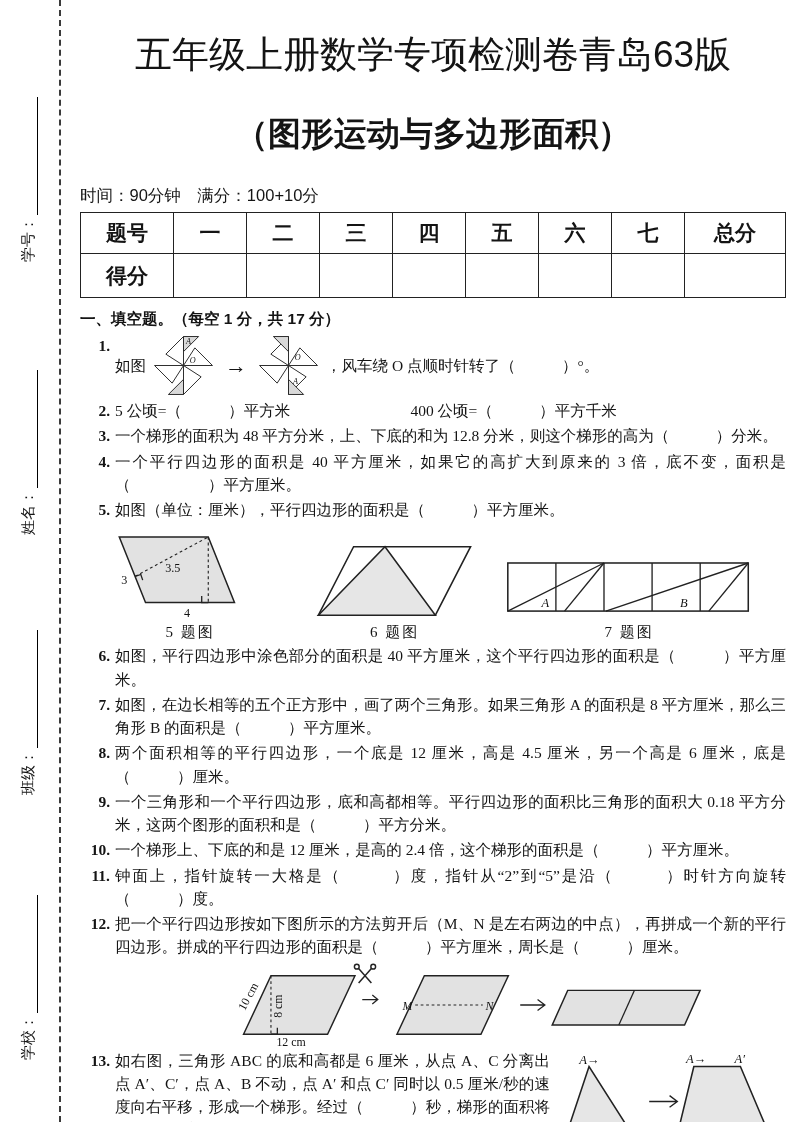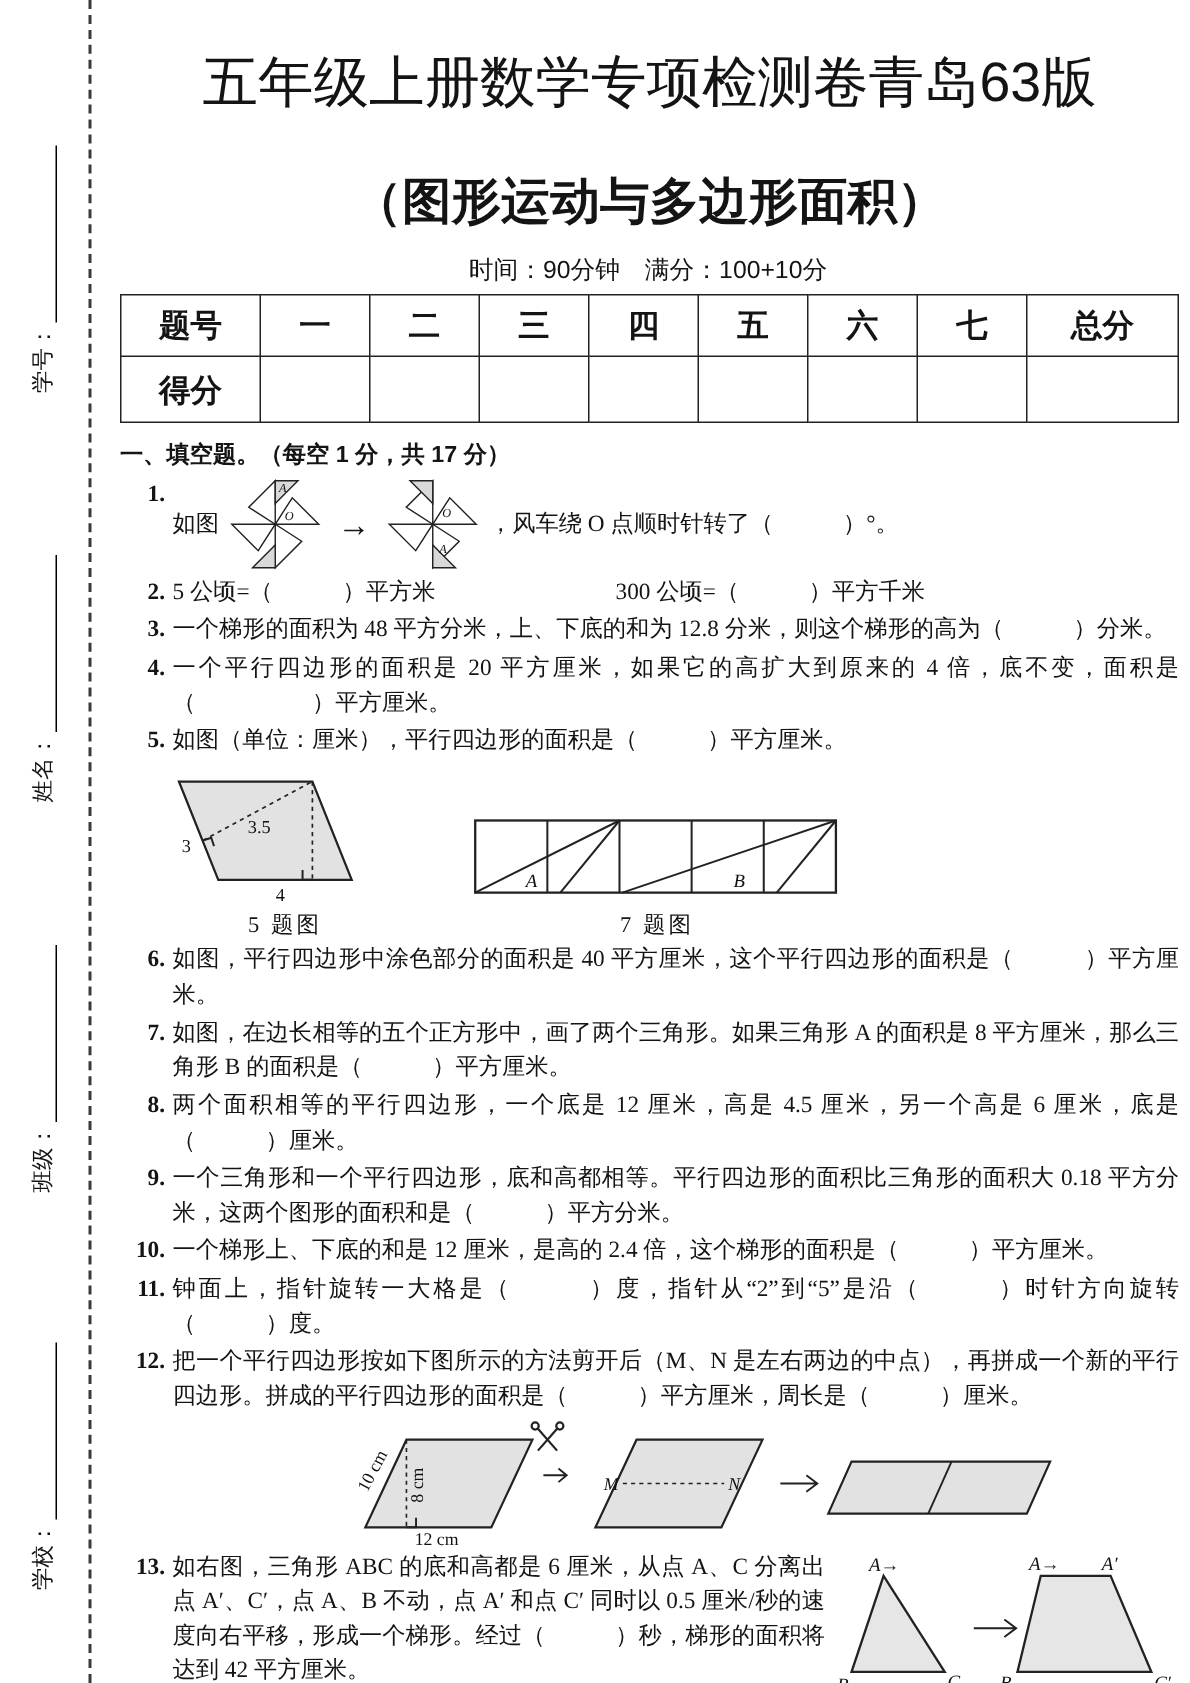--- a/index.html
+++ b/index.html
@@ -27,21 +27,21 @@
   .title{
     font-family:"Liberation Sans","DejaVu Sans",sans-serif;font-weight:normal;
     font-size:37px;text-align:center;margin-top:30px;letter-spacing:0px;white-space:nowrap;
   }
   .subtitle{
     font-family:"Liberation Sans","DejaVu Sans",sans-serif;font-weight:bold;
     font-size:33px;text-align:center;margin-top:32px;white-space:nowrap;
   }
   .info{
     font-family:"Liberation Sans","DejaVu Sans",sans-serif;
-    font-size:16.5px;text-align:center;margin:12px 2px 5px 0;font-weight:500;
+    font-size:16.5px;text-align:left;margin:28px 2px 5px 0;font-weight:500;
   }
   table.score{
     width:100%;border-collapse:collapse;table-layout:fixed;
     font-family:"Liberation Sans","DejaVu Sans",sans-serif;
   }
   table.score td{
     border:1.6px solid #222;text-align:center;vertical-align:middle;
     font-size:21px;font-weight:bold;height:40px;padding:0;
   }
   table.score tr.r2 td{height:43px;}
@@ -152,51 +152,58 @@
           <text class="svgt svgi" x="60" y="42" font-size="15">O</text>
           <text class="svgt svgi" x="57" y="80" font-size="15">A</text>
         </svg>
         <span>，风车绕 O 点顺时针转了（　　　）°。</span>
       </span>
     </span>
   </div>
 
   <div class="q">
     <span class="no">2.</span>
-    <span class="qt"><span>5 公顷=（　　　）平方米</span><span class="gap2"></span><span>300 公顷=（　　　）平方千米</span></span>
+    <span class="qt"><span>5 公顷=（　　　）平方米</span><span class="gap2"></span><span>400 公顷=（　　　）平方千米</span></span>
   </div>
 
   <div class="q">
     <span class="no">3.</span>
     <span class="qt">一个梯形的面积为 48 平方分米，上、下底的和为 12.8 分米，则这个梯形的高为（　　　）分米。</span>
   </div>
 
   <div class="q">
     <span class="no">4.</span>
-    <span class="qt">一个平行四边形的面积是 20 平方厘米，如果它的高扩大到原来的 4 倍，底不变，面积是（　　　　　）平方厘米。</span>
+    <span class="qt">一个平行四边形的面积是 40 平方厘米，如果它的高扩大到原来的 3 倍，底不变，面积是（　　　　　）平方厘米。</span>
   </div>
 
   <div class="q">
     <span class="no">5.</span>
     <span class="qt">如图（单位：厘米），平行四边形的面积是（　　　）平方厘米。</span>
   </div>
 
   <div class="figrow">
     <div class="figbox">
       <svg width="192" height="90" viewBox="0 0 205 95">
         <polygon class="shape" points="55,78 27,8 122,8 150,78"></polygon>
         <line class="dot" x1="44" y1="50" x2="122" y2="8"></line>
         <line class="dot" x1="122" y1="8" x2="122" y2="78"></line>
         <path class="ln" d="M44,50 l6,-2 l2,6" stroke-width="1"></path>
         <path class="ln" d="M122,78 l-7,0 l0,-7" stroke-width="1"></path>
         <text class="svgt" x="29" y="58" font-size="15">3</text>
         <text class="svgt" x="76" y="45" font-size="15">3.5</text>
         <text class="svgt" x="96" y="93" font-size="15">4</text>
       </svg>
       <div class="figcap">5 题图</div>
+    </div>
+    <div class="figbox">
+      <svg width="165" height="78" viewBox="0 0 170 82">
+        <polygon class="shape-w" points="5,78 42,6 165,6 128,78"></polygon>
+        <polygon class="shape" points="5,78 75,6 128,78" style="fill:#e6e6e6"></polygon>
+      </svg>
+      <div class="figcap">6 题图</div>
     </div>
     <div class="figbox">
       <svg width="252" height="62" viewBox="0 0 262 62">
         <polygon points="5,55 105,5 105,55" fill="#dcdcdc" stroke="none"></polygon>
         <polygon points="107,55 255,5 255,55" fill="#dcdcdc" stroke="none"></polygon>
         <rect class="shape-w" x="5" y="5" width="250" height="50" fill="none"></rect>
         <line class="ln" x1="55" y1="5" x2="55" y2="55"></line>
         <line class="ln" x1="105" y1="5" x2="105" y2="55"></line>
         <line class="ln" x1="155" y1="5" x2="155" y2="55"></line>
         <line class="ln" x1="205" y1="5" x2="205" y2="55"></line>

